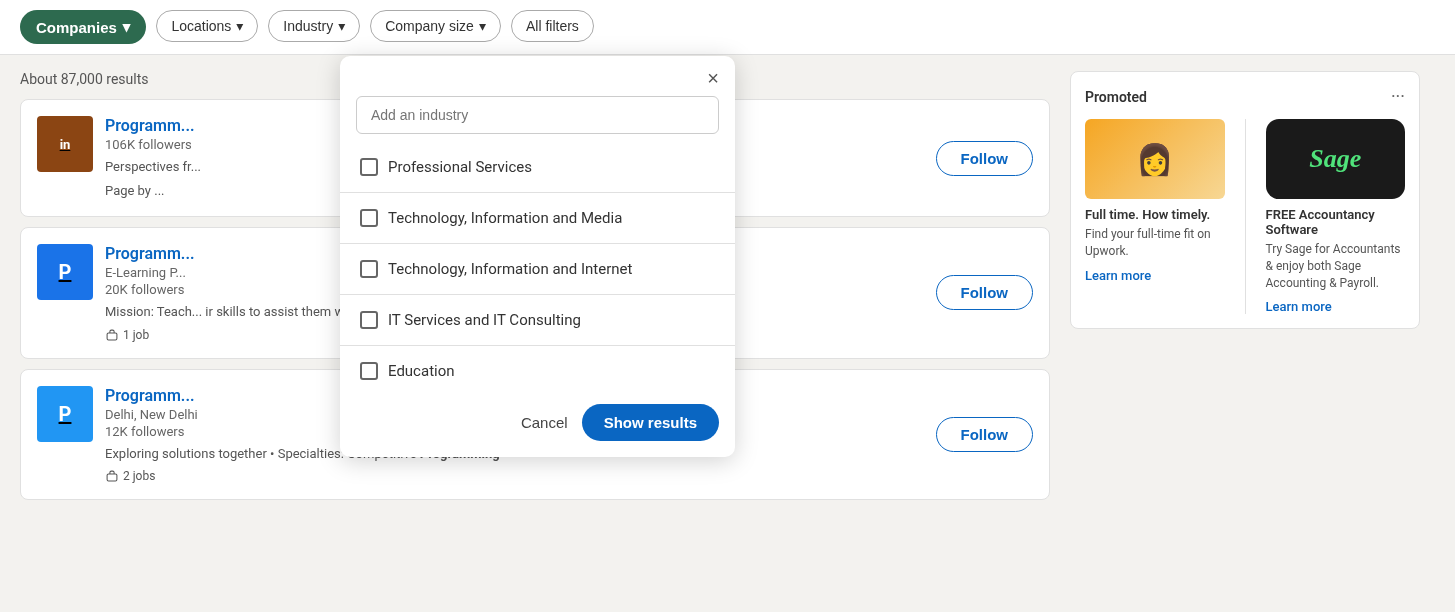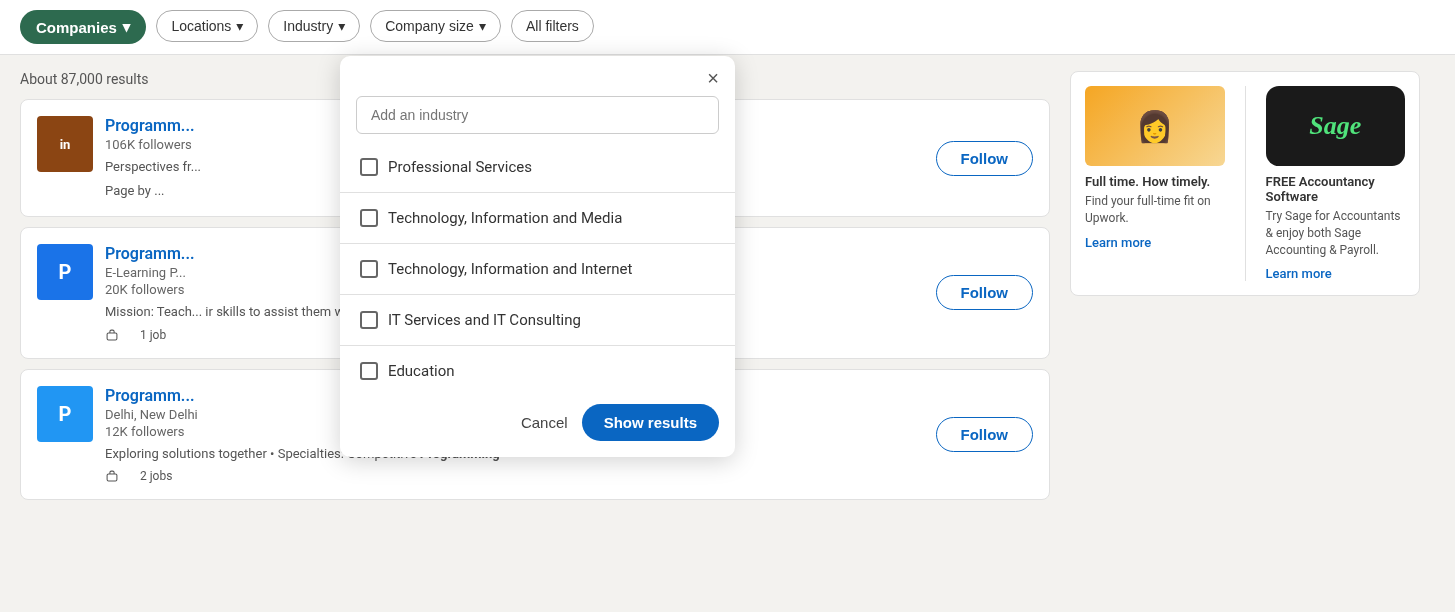--- a/index.html
+++ b/index.html
@@ -86,20 +86,21 @@
     .company-logo {
       width: 56px;
       height: 56px;
       border-radius: 4px;
       background: #eab308;
       flex-shrink: 0;
       display: flex;
       align-items: center;
       justify-content: center;
       overflow: hidden;
+      text-decoration: underline;
     }
 
     .logo-in {
       background: #8b4513;
       color: #fff;
       font-weight: bold;
       font-size: 13px;
       width: 100%;
       height: 100%;
       display: flex;
@@ -151,21 +152,21 @@
     .company-desc {
       font-size: 13px;
       color: #555;
       margin-top: 6px;
       line-height: 1.4;
     }
 
     .company-jobs {
       display: flex;
       align-items: center;
-      gap: 21px;
+      gap: 4px;
       font-size: 12px;
       color: #555;
       margin-top: 6px;
     }
 
     .follow-btn {
       border: 1.5px solid #0a66c2;
       color: #0a66c2;
       background: #fff;
       border-radius: 20px;
@@ -500,20 +501,24 @@
           </svg>
           <span>2 jobs</span>
         </div>
       </div>
       <button class="follow-btn">Follow</button>
     </div>
   </div>
 
   <div class="promoted-panel">
     <div class="promoted-card">
+      <div class="promoted-header">
+        <span class="promoted-title">Promoted</span>
+        <span class="promoted-more">···</span>
+      </div>
       <div class="promoted-items">
 
         <div class="promoted-item">
           <div class="promoted-img promoted-img-person">👩</div>
           <div class="promoted-item-title">Full time. How timely.</div>
           <div class="promoted-item-desc">Find your full-time fit on Upwork.</div>
           <span class="learn-more-link">Learn more</span>
         </div>
         <div class="divider"></div>
 

